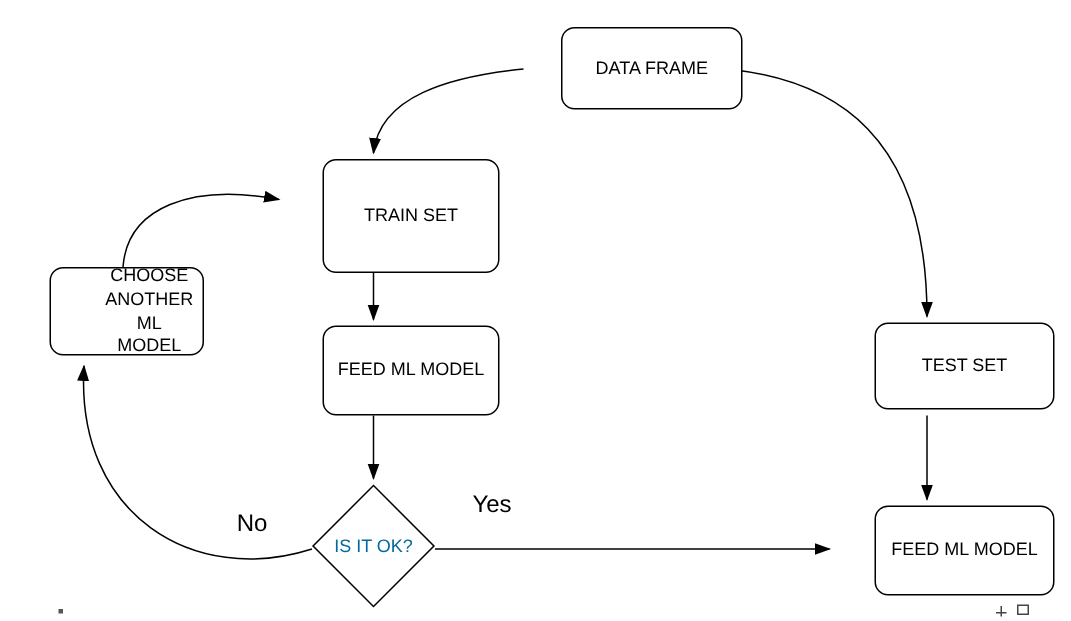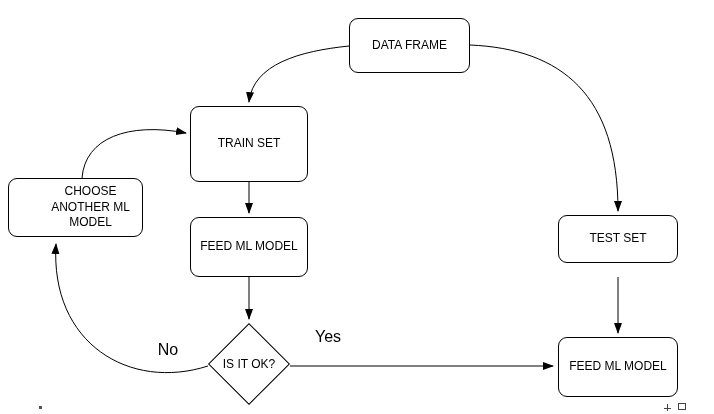--- a/index.html
+++ b/index.html
@@ -4,48 +4,48 @@
 <style>
   html,body{margin:0;padding:0;background:#ffffff;}
   .canvas{
     position:relative;width:714px;height:414px;background:#ffffff;
     font-family:"Liberation Sans",sans-serif;overflow:hidden;color:#000;
   }
   svg.edges{position:absolute;left:0;top:0;width:714px;height:414px;}
   .node{
     position:absolute;background:#ffffff;border:1px solid #000000;border-radius:9px;
     display:flex;align-items:center;justify-content:center;text-align:center;
-    font-size:12px;line-height:1.3;color:#000000;padding:0 6px;box-sizing:border-box;
+    font-size:12px;line-height:1.3;color:#000000;padding:0 6px;box-sizing:border-box;margin-left:25px;
   }
   .diamond-shape{
     position:absolute;left:220px;top:335px;width:58px;height:58px;
     background:#ffffff;border:1px solid #000000;box-sizing:border-box;
     transform:rotate(45deg);
   }
   .diamond-label{
     position:absolute;left:204px;top:356px;width:90px;height:16px;
     display:flex;align-items:center;justify-content:center;
-    font-size:12px;color:#000000;
+    font-size:12px;color:#0369a1;
   }
   .edge-label{
     position:absolute;font-size:16px;color:#000000;text-align:center;background:#ffffff;
   }
   .lbl-no{left:153px;top:341px;width:30px;}
   .lbl-yes{left:310px;top:328px;width:36px;}
   
   .frag-dot{position:absolute;left:39px;top:406px;width:3px;height:3px;background:#555;}
   .frag-plus-v{position:absolute;left:667px;top:404px;width:1px;height:7px;background:#444;}
   .frag-plus-h{position:absolute;left:664px;top:408px;width:7px;height:1px;background:#444;}
   .frag-square{position:absolute;left:678px;top:403px;width:8px;height:7px;border:1px solid #444;box-sizing:border-box;background:#fff;}
   
   .n-data-frame{left:349px;top:18px;width:121px;height:55px;}
   .n-train-set{left:190px;top:106px;width:118px;height:76px;}
-  .n-choose{left:8px;top:178px;width:135px;height:59px;padding-left:36px;}
+  .n-choose{left:8px;top:178px;width:103px;height:59px;padding-left:36px;}
   .n-feed-1{left:190px;top:217px;width:118px;height:60px;}
-  .n-test-set{left:558px;top:215px;width:120px;height:48px;}
+  .n-test-set{left:558px;top:215px;width:120px;height:58px;}
   .n-feed-2{left:558px;top:337px;width:120px;height:60px;}
 </style>
 </head>
 <body>
 
 <div class="canvas">
 
   <svg class="edges" viewBox="0 0 714 414" xmlns="http://www.w3.org/2000/svg">
     <defs>
       <marker id="ah" markerUnits="userSpaceOnUse" markerWidth="13" markerHeight="10" refX="10" refY="4" orient="auto">

